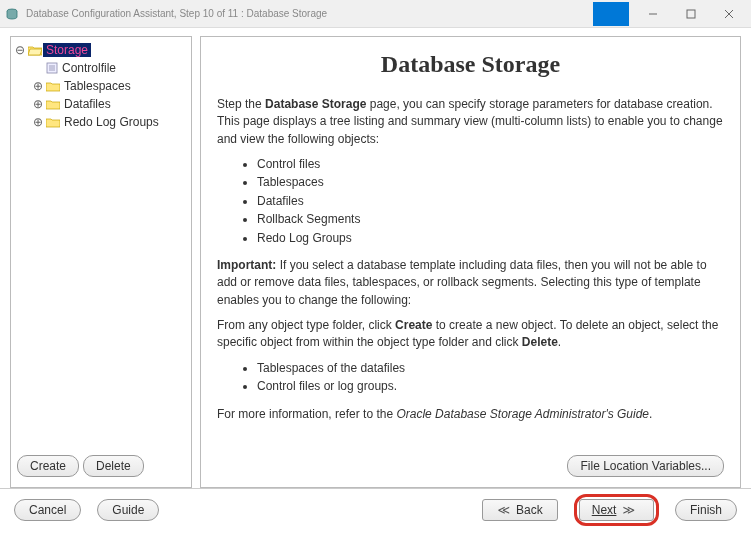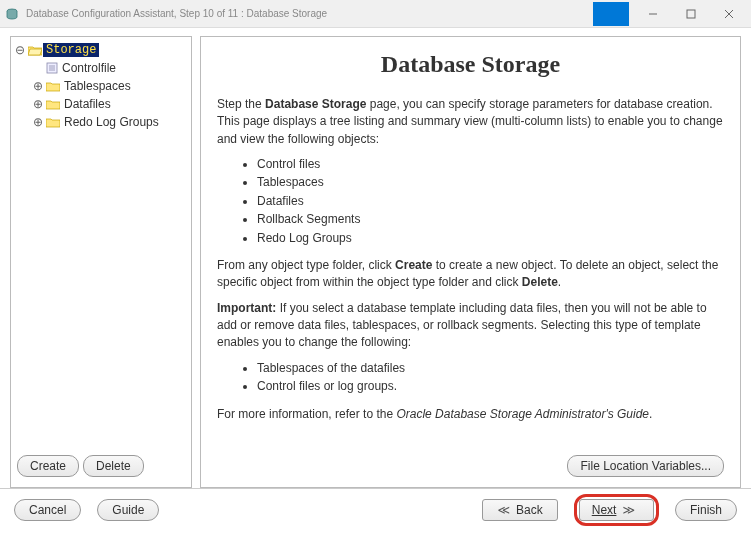--- a/index.html
+++ b/index.html
@@ -46,21 +46,21 @@
       padding: 4px 2px;
       position: relative;
       display: flex; flex-direction: column;
     }
     .tree { flex: 1; overflow: auto; font-size: 12px; color: #333; }
     .tree-node { display: flex; align-items: center; height: 18px; white-space: nowrap; }
     .tree-toggle { width: 14px; display:flex; align-items:center; justify-content:center; color:#666;}
     .tree-icon { width: 16px; height:14px; display:flex; align-items:center; justify-content:center;}
     .folder-svg { width:14px; height:11px; }
     .tree-label { padding: 0 3px; }
-    .tree-label.selected { background:#0a246a; color:#fde047;font-family:Liberation Mono, monospace; }
+    .tree-label.selected { background:#0a246a; color:#ec4899; }
     .tree-children { padding-left: 18px; }
     .tree-panel-buttons {
       display:flex; gap:4px; padding:6px 4px;
     }
     .btn {
       font-family: inherit;
       font-size: 12px;
       background: linear-gradient(#f8f8f8,#e8e8e8);
       border: 1px solid #999;
       border-radius: 10px;
@@ -226,24 +226,24 @@
         <span>Step the </span><b>Database Storage</b><span> page, you can specify storage parameters for database creation. This page displays a tree listing and summary view (multi-column lists) to enable you to change and view the following objects:</span>
       </p>
       <ul>
         <li>Control files</li>
         <li>Tablespaces</li>
         <li>Datafiles</li>
         <li>Rollback Segments</li>
         <li>Redo Log Groups</li>
       </ul>
       <p>
+        <b>Important:</b><span> If you select a database template including data files, then you will not be able to add or remove data files, tablespaces, or rollback segments. Selecting this type of template enables you to change the following:</span>
+      </p>
+      <p>
         <span>From any object type folder, click </span><b>Create</b><span> to create a new object. To delete an object, select the specific object from within the object type folder and click </span><b>Delete</b><span>.</span>
-      </p>
-      <p>
-        <b>Important:</b><span> If you select a database template including data files, then you will not be able to add or remove data files, tablespaces, or rollback segments. Selecting this type of template enables you to change the following:</span>
       </p>
       <ul>
         <li>Tablespaces of the datafiles</li>
         <li>Control files or log groups.</li>
       </ul>
       <p>
         <span>For more information, refer to the </span><i>Oracle Database Storage Administrator's Guide</i><span>.</span>
       </p>
     </div>
     <div class="content-footer">

